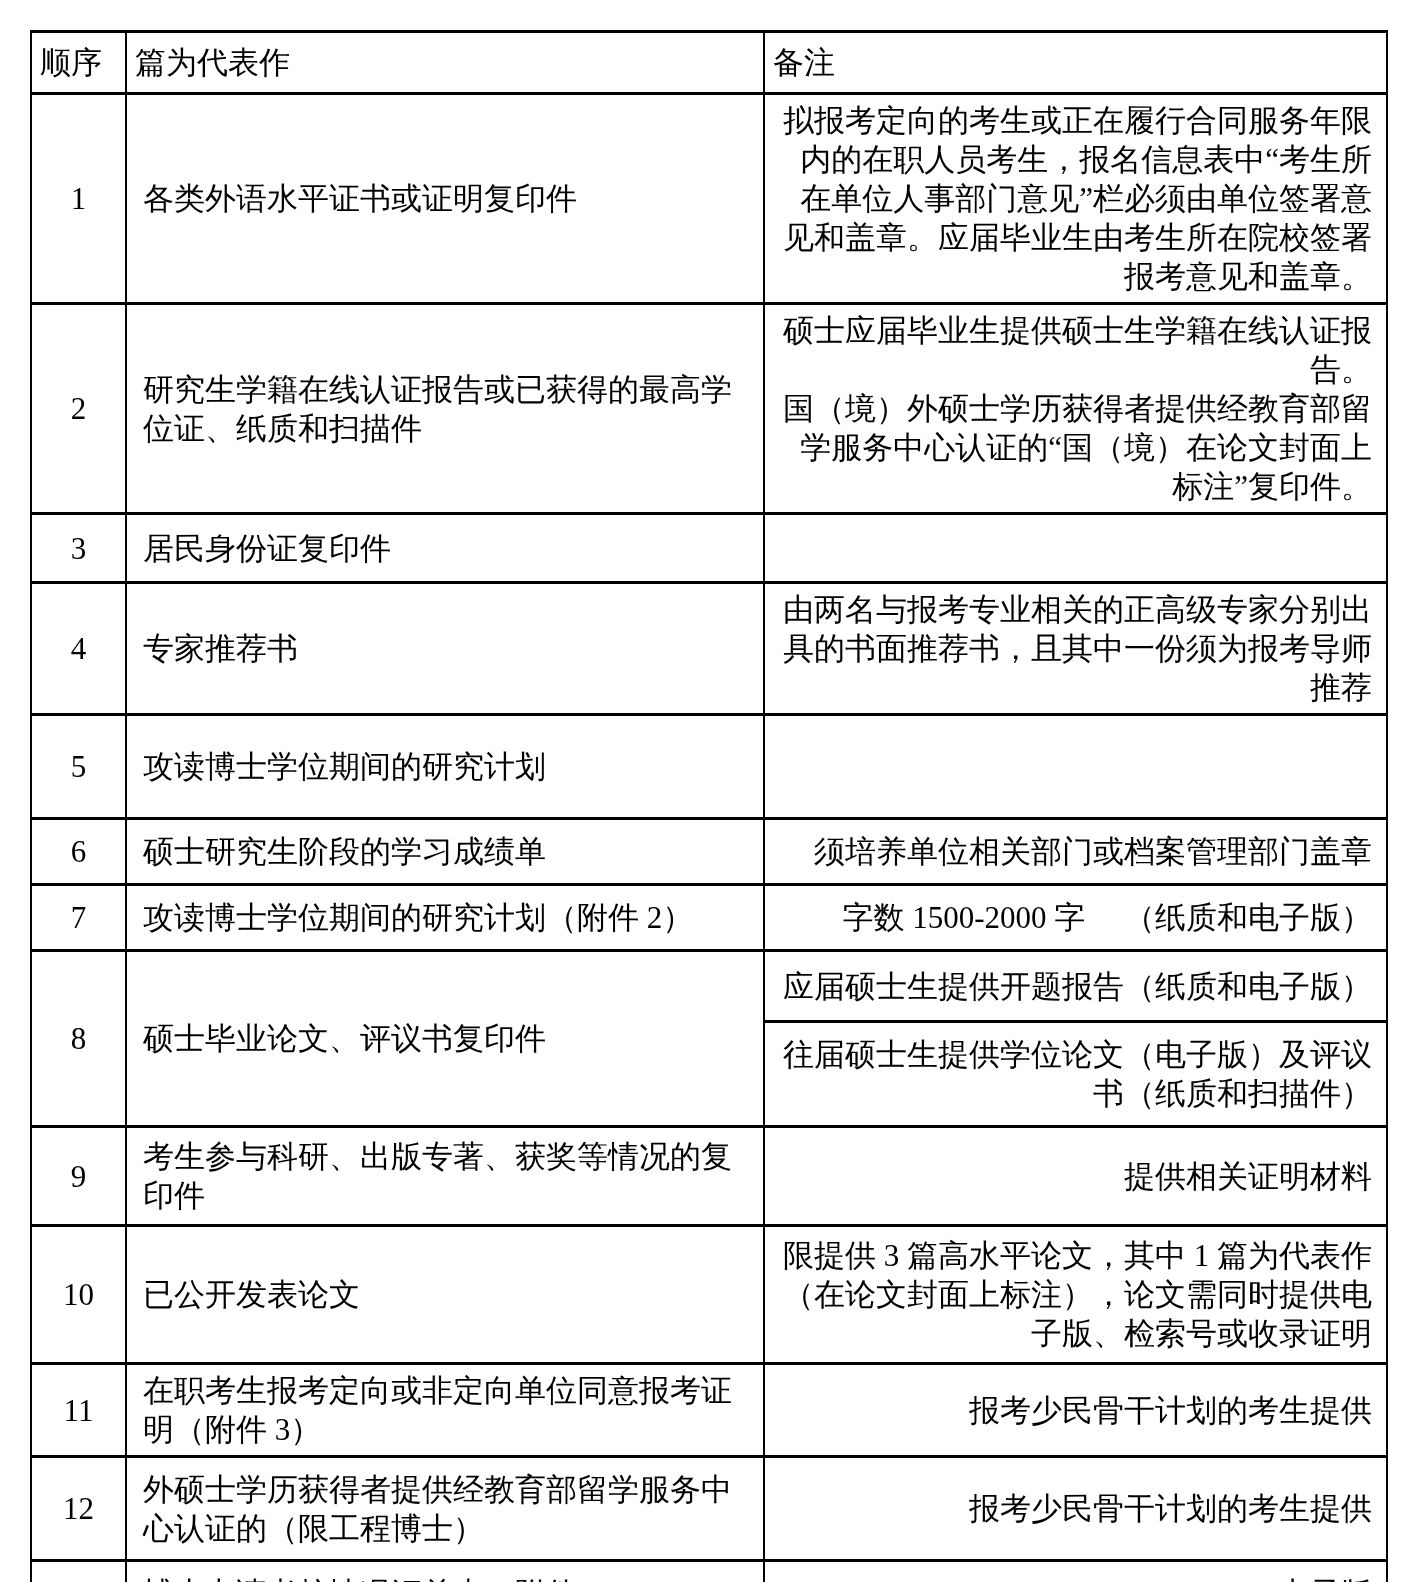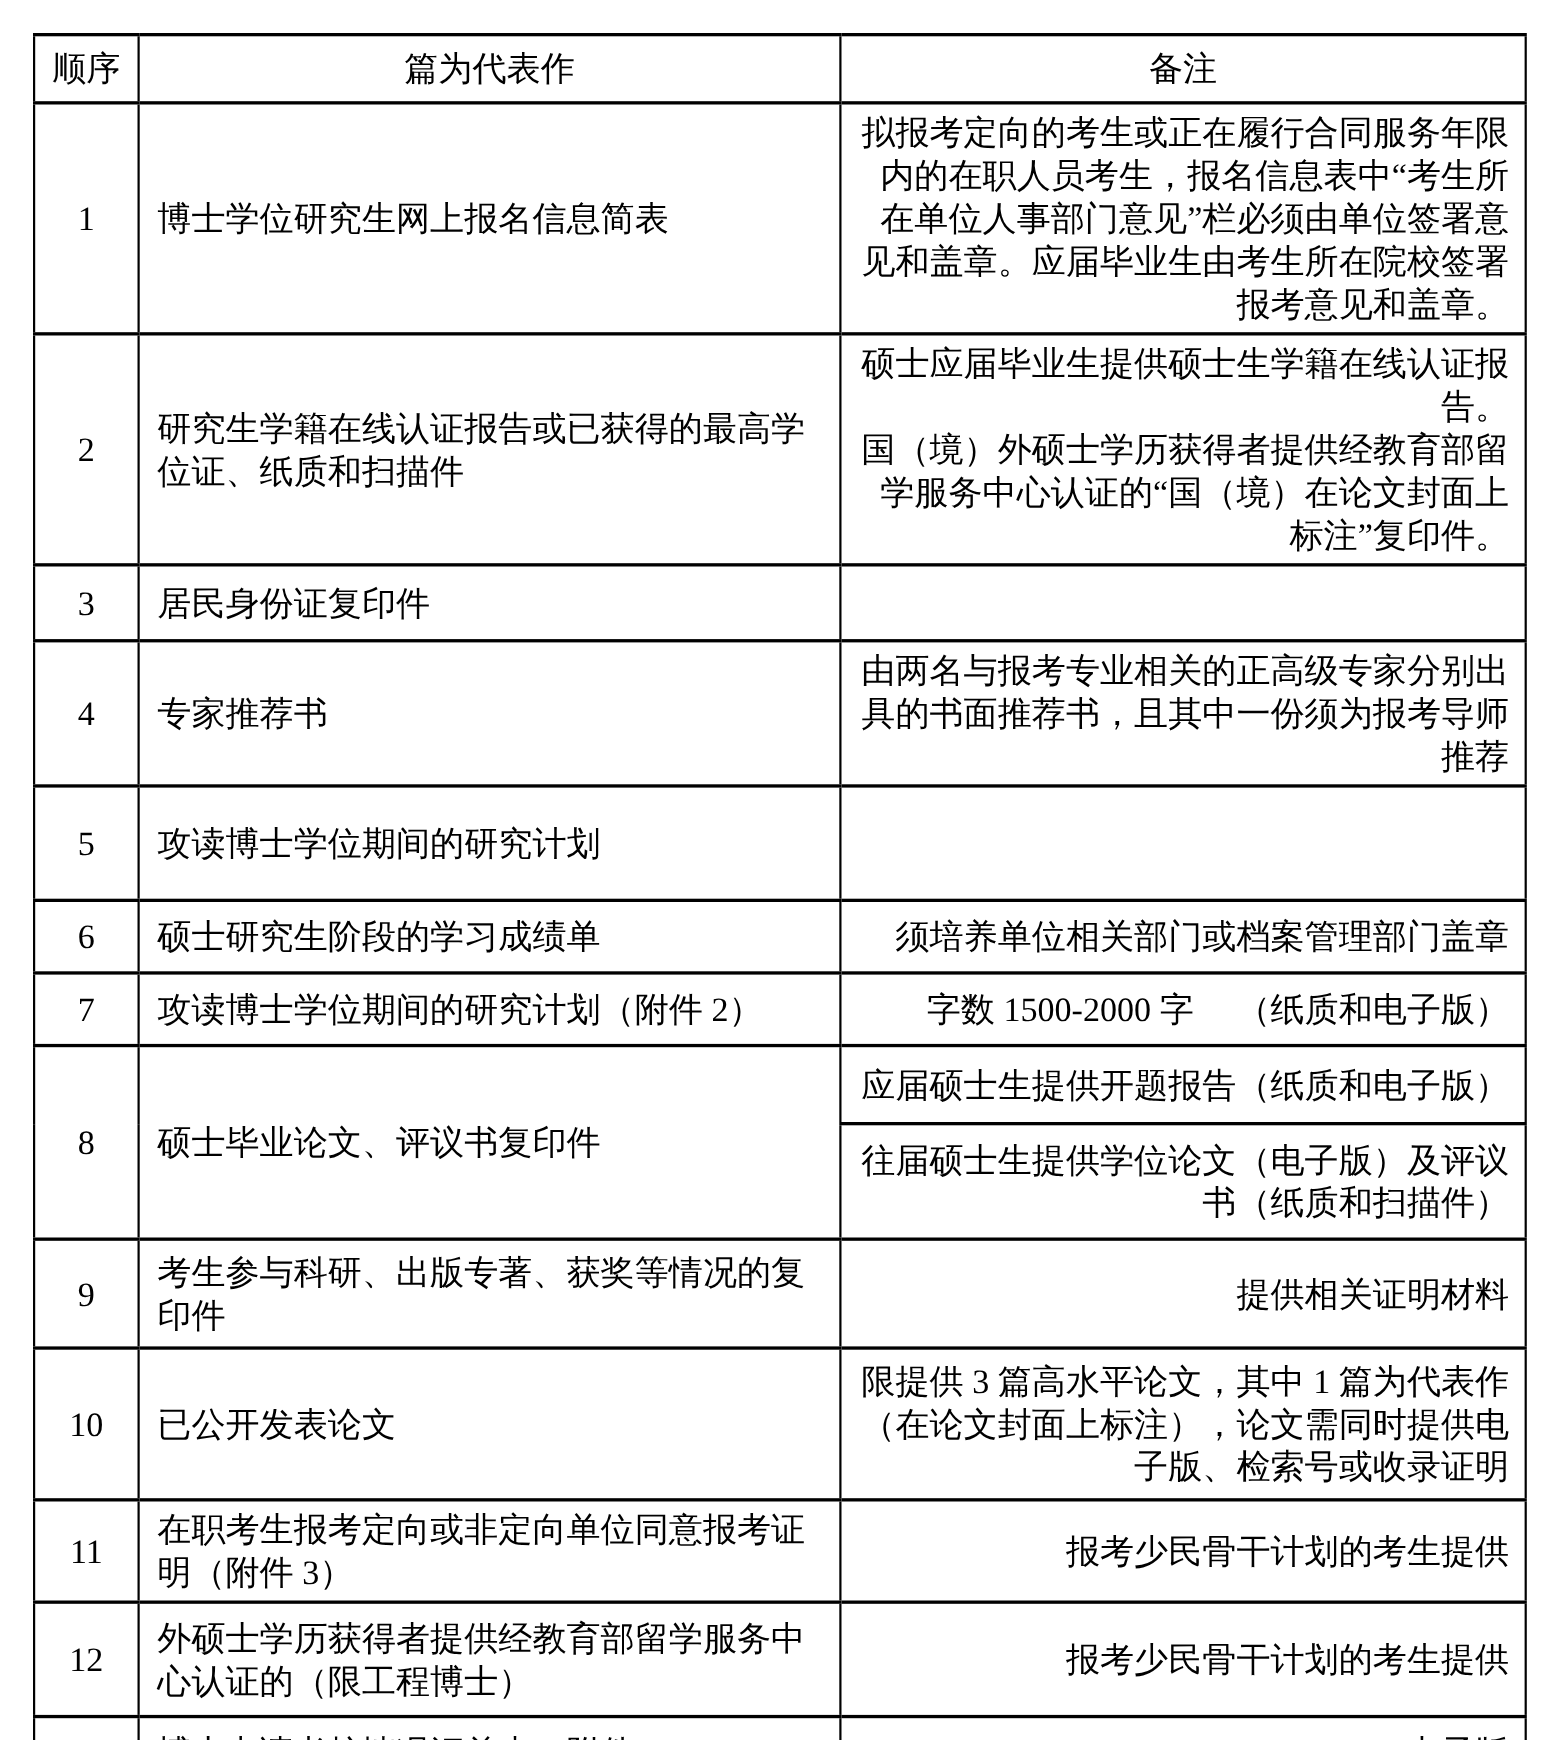--- a/index.html
+++ b/index.html
@@ -30,21 +30,21 @@
     border: 2px solid #000000;
     border-top-width: 3px;
     border-bottom-width: 3px;
     font-size: 31px;
     line-height: 39px;
     font-weight: normal;
     vertical-align: middle;
     color: #000000;
     overflow: hidden;
   }
-  th { text-align: center; padding: 4px 8px; }
+  th { text-align: left; padding: 4px 8px; }
   td.order { text-align: center; padding: 4px 4px; }
   td.content { text-align: left; padding: 6px 16px; white-space: pre-wrap; }
   td.remark { text-align: right; padding: 6px 14px; white-space: pre-wrap; }
 </style>
 </head>
 <body>
 
 <div class="page">
   <table class="materials">
     <colgroup>
@@ -54,21 +54,21 @@
       </colgroup>
     <tbody>
       <tr style="height:62px">
         <th>顺序</th>
         <th>篇为代表作</th>
         <th>备注</th>
       </tr>
 
       <tr style="height:198px">
         <td class="order">1</td>
-        <td class="content">博士学位研究生网上报名信息简表</td>
+        <td class="content">各类外语水平证书或证明复印件</td>
         <td class="remark">拟报考定向的考生或正在履行合同服务年限内的在职人员考生，报名信息表中“考生所在单位人事部门意见”栏必须由单位签署意见和盖章。应届毕业生由考生所在院校签署报考意见和盖章。</td>
       </tr>
 
       <tr style="height:190px">
         <td class="order">2</td>
         <td class="content">研究生学籍在线认证报告或已获得的最高学位证、纸质和扫描件</td>
         <td class="remark">硕士应届毕业生提供硕士生学籍在线认证报告。
 国（境）外硕士学历获得者提供经教育部留学服务中心认证的“国（境）在论文封面上标注”复印件。</td>
       </tr>
 

